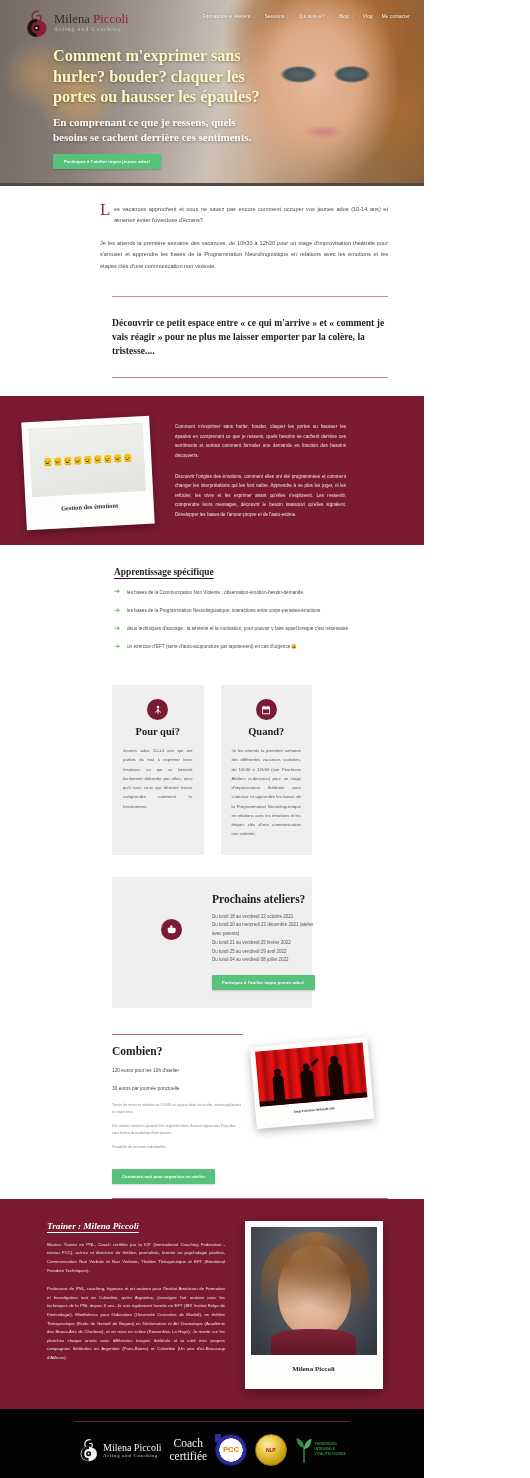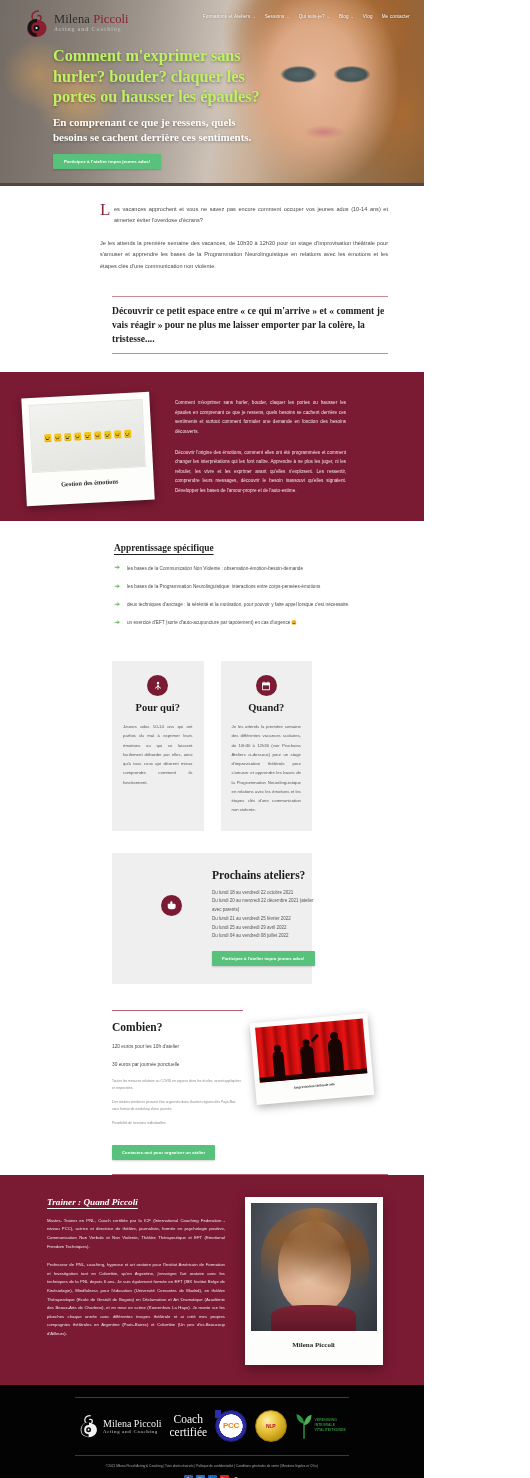--- a/index.html
+++ b/index.html
@@ -68,21 +68,21 @@
   .logo-name .n1 { color: #2d2d2d; }
   .logo-name .n2 { color: #8c1f2f; }
   .logo-sub {
     font-family: "Liberation Serif", serif;
     font-size: 5.6px; color: #b6b2ad; letter-spacing: .9px;
     margin-top: 1px; font-weight: 700;
   }
   .hero-body { position: absolute; left: 53px; top: 46px; width: 215px; z-index: 5; }
   .hero-h1 {
     font-family: "Liberation Serif", serif;
-    font-size: 16.2px; line-height: 1.28; color: #bef264; font-weight: 700;
+    font-size: 16.2px; line-height: 1.28; color: #fef9c3; font-weight: 700;
     text-shadow: 0 1px 3px rgba(0,0,0,.4);
   }
   .hero-h2 {
     font-family: "Liberation Serif", serif;
     font-size: 11px; line-height: 1.36; color: #ffffff; font-weight: 700;
     margin-top: 7px; text-shadow: 0 1px 3px rgba(0,0,0,.4);
   }
   .btn-green {
     display: inline-block; background: #58c27d; color: #fff;
     font-size: 4.4px; font-weight: 700; letter-spacing: .1px;
@@ -101,21 +101,21 @@
   .dropcap {
     position: absolute; left: 0; top: -3px;
     font-family: "Liberation Serif", serif;
     font-size: 17px; color: #8c2a3c; line-height: 1; font-weight: 400;
   }
   .intro p.body {
     font-size: 5.6px; line-height: 2.05; color: #4a4a4a;
     text-align: justify; margin-top: 11px;
   }
   .quote-block {
-    margin: 24px 0 6px 12px; padding: 7px 0;
+    margin: 24px 0 6px 12px; padding: 19px 0;
     border-top: 1px solid #c58a96; border-bottom: 1px solid #c58a96;
   }
   .quote-block h3 {
     font-family: "Liberation Serif", serif;
     font-size: 9.6px; line-height: 1.45; color: #1f1f1f; font-weight: 700;
   }
 
   
   .burgundy { background: #7b1a33; padding: 18px 0; display: flex; align-items: flex-start; }
   .polaroid-wrap { flex: none; width: 175px; display: flex; justify-content: center; padding-top: 5px; }
@@ -524,21 +524,21 @@
           <div class="stage-floor"></div>
         </div>
         <div class="polaroid2-cap">Improvisation théâtrale ado</div>
       </div>
     </div>
   </section>
   <div class="combien-bottom-rule"></div>
 
   <section class="trainer">
     <div class="trainer-left">
-      <h2>Trainer : Quand Piccoli</h2>
+      <h2>Trainer : Milena Piccoli</h2>
       <p>Master- Trainer en PNL, Coach certifiée par la ICF (International Coaching Federation - niveau PCC), actrice et directrice de théâtre, journaliste, formée en psychologie positive, Communication Non Verbale et Non Violente, Théâtre Thérapeutique et EFT (Emotional Freedom Techniques).</p>
       <p>Professeur de PNL, coaching, hypnose et art oratoire pour l'Institut Américain de Formation et Investigation tant en Colombie, qu'en Argentine, j'enseigne l'art oratoire avec les techniques de la PNL depuis 6 ans. Je suis également formée en EFT (IBK Institut Belge de Kinésiologie), Mindfulness pour l'éducation (Université Cervantes de Madrid), en théâtre Thérapeutique (Ecole de Gestalt de Bogota) en Déclamation et Art Dramatique (Académie des Beaux-Arts de Charleroi), et en mise en scène (Koorenhuis La Haye). Je monte sur les planches chaque année avec différentes troupes théâtrale et ai créé mes propres compagnies théâtrales en Argentine (Paris-Baires) et Colombie (Un peu d'ici-Beaucoup d'Ailleurs).</p>
     </div>
     <div class="trainer-right">
       <div class="polaroid3">
         <div class="portrait">
           <div class="portrait-body"></div>
         </div>
         <div class="polaroid3-cap">Milena Piccoli</div>
       </div>

